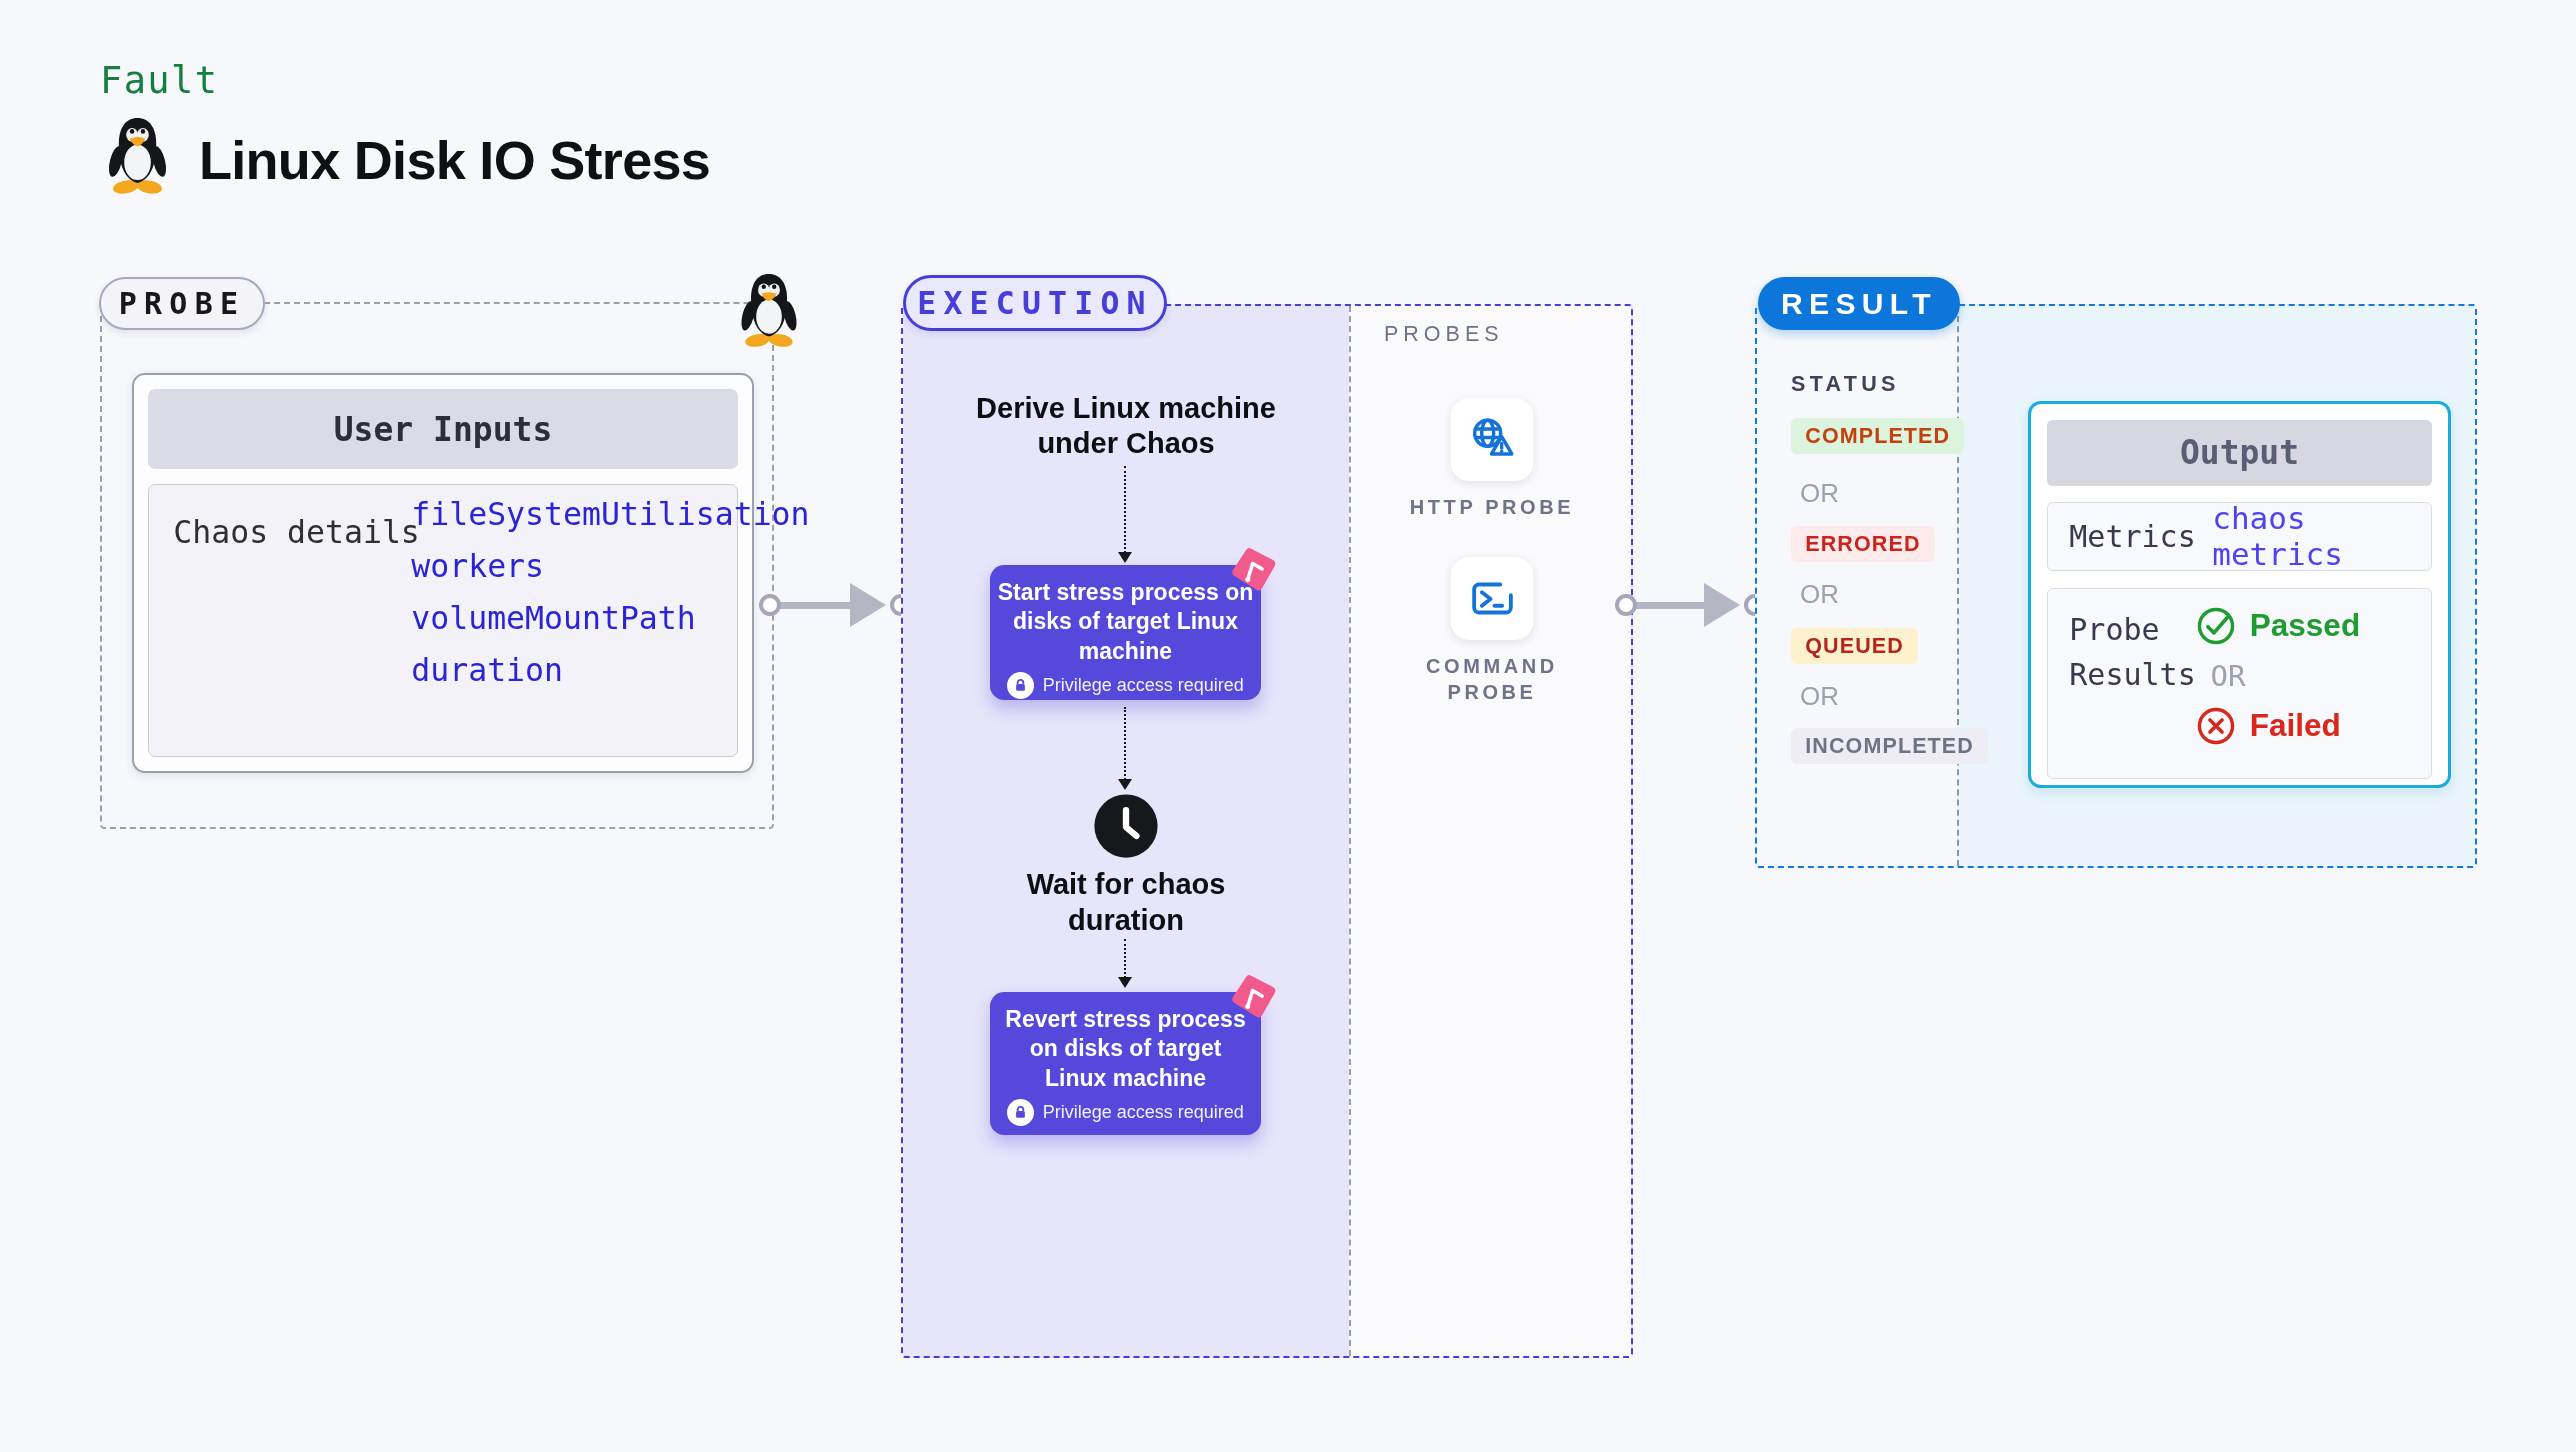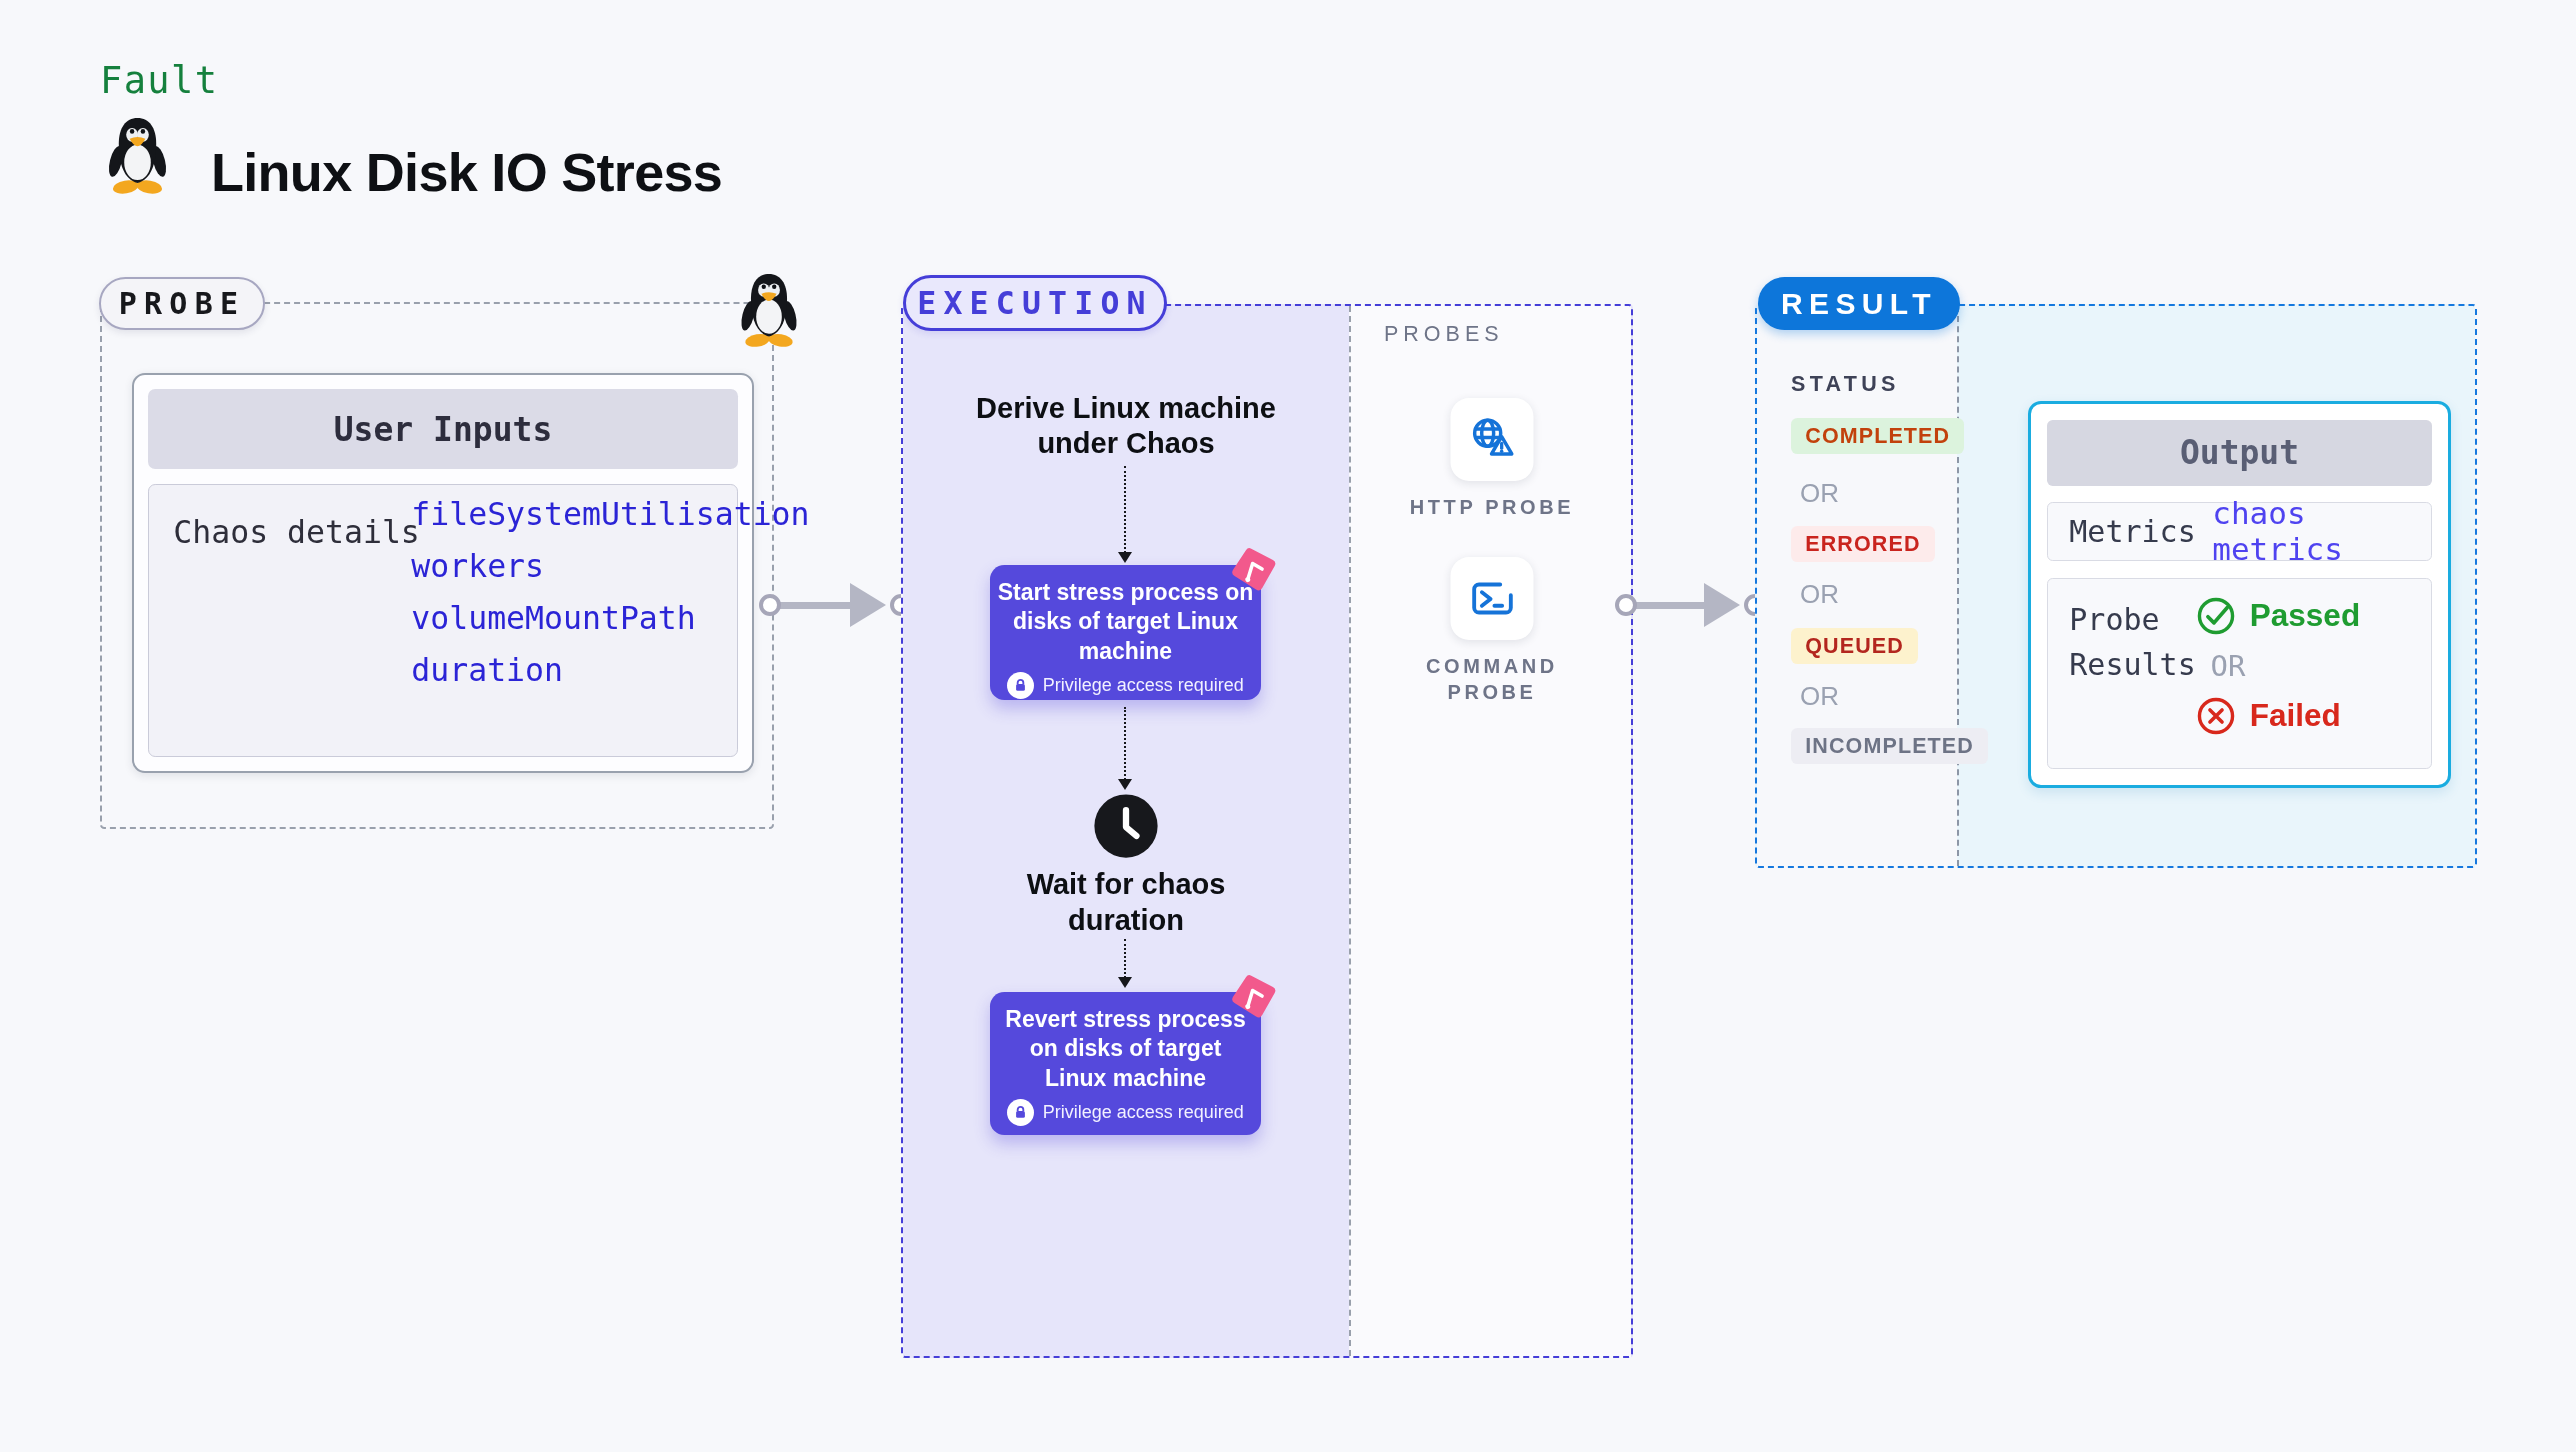--- a/index.html
+++ b/index.html
@@ -3,21 +3,21 @@
 <meta charset="utf-8">
 <style>
   html,body{margin:0;padding:0;}
   body{background:#f7f8fb;font-family:"Liberation Sans","DejaVu Sans",sans-serif;}
   .canvas{position:relative;width:2576px;height:1452px;background:#f7f8fb;overflow:hidden;}
 
   
   .kicker{position:absolute;left:100px;top:59px;font-family:"DejaVu Sans Mono","Liberation Mono",monospace;
           font-size:37px;font-weight:500;color:#15803d;letter-spacing:1.4px;}
   .tux-header{position:absolute;left:106px;top:116px;width:63px;height:79px;}
-  .page-title{position:absolute;left:199px;top:129px;margin:12px;font-size:54px;font-weight:800;color:#0e1014;letter-spacing:-0.7px;}
+  .page-title{position:absolute;left:199px;top:129px;margin:0;font-size:54px;font-weight:800;color:#0e1014;letter-spacing:-0.7px;}
 
   
   .pill{position:absolute;display:flex;align-items:center;justify-content:center;border-radius:29px;box-sizing:border-box;}
   .pill-tune{left:99px;top:277px;width:166px;height:53px;background:#f4f4f8;border:2.9px solid #a7a7c1;
              font-family:"DejaVu Sans Mono","Liberation Mono",monospace;font-weight:700;font-size:30px;color:#17181c;
              letter-spacing:7.2px;box-shadow:0 2.9px 7.2px rgba(40,40,80,.10);}
   .pill-exec{left:903px;top:275px;width:264px;height:56px;background:#e9e8fc;border:3.6px solid #453ed8;
              font-family:"DejaVu Sans Mono","Liberation Mono",monospace;font-weight:700;font-size:31.5px;color:#453ed8;
              letter-spacing:7.2px;box-shadow:0 2.9px 7.2px rgba(60,50,200,.12);}
   .pill-result{left:1758px;top:277px;width:202px;height:53px;background:#0d76da;color:#fff;font-weight:800;
@@ -88,21 +88,21 @@
   .badge-queued{top:322px;background:#fdf2cd;color:#b3261e;}
   .badge-incompleted{top:422px;background:#ededf3;color:#6d7385;}
   .or{position:absolute;left:43px;font-size:26px;font-weight:500;color:#9aa1b1;}
   .or1{top:172px;} .or2{top:273px;} .or3{top:375px;}
 
   .output-card{position:absolute;left:271px;top:95px;width:423px;height:387px;background:#fff;border:3.6px solid #1aace0;
                border-radius:13px;padding:15.8px;box-sizing:border-box;box-shadow:0 4.3px 11.5px rgba(26,128,182,.14);}
   .output-header{height:66px;background:#d6d7e1;border-radius:5.7px;display:flex;align-items:center;justify-content:center;
                  font-family:"DejaVu Sans Mono","Liberation Mono",monospace;font-size:33px;font-weight:600;color:#595e74;}
   .output-row{background:#f8f9fc;border:1.4px solid #d9dbe4;border-radius:5.7px;box-sizing:border-box;}
-  .metrics-row{margin-top:15.8px;height:59px;display:flex;align-items:center;padding:0 21.5px;}
+  .metrics-row{margin-top:15.8px;height:69px;display:flex;align-items:center;padding:0 21.5px;}
   .out-label{font-family:"DejaVu Sans Mono","Liberation Mono",monospace;font-size:30px;color:#363b4d;}
   .metrics-row .out-label{flex:0 0 143px;}
   .out-value{font-family:"DejaVu Sans Mono","Liberation Mono",monospace;font-size:31px;color:#4f43f0;}
   .probe-row{margin-top:17px;height:191px;padding:18.6px 21.5px;position:relative;}
   .probe-row .out-label{display:block;width:165px;line-height:1.5;}
   .results-col{position:absolute;left:147px;top:15.8px;}
   .res-line{display:flex;align-items:center;gap:13px;height:43px;}
   .res-line svg{width:42px;height:42px;}
   .passed{font-size:31.5px;font-weight:800;color:#1f9c31;}
   .failed{font-size:31.5px;font-weight:800;color:#d8281c;}

